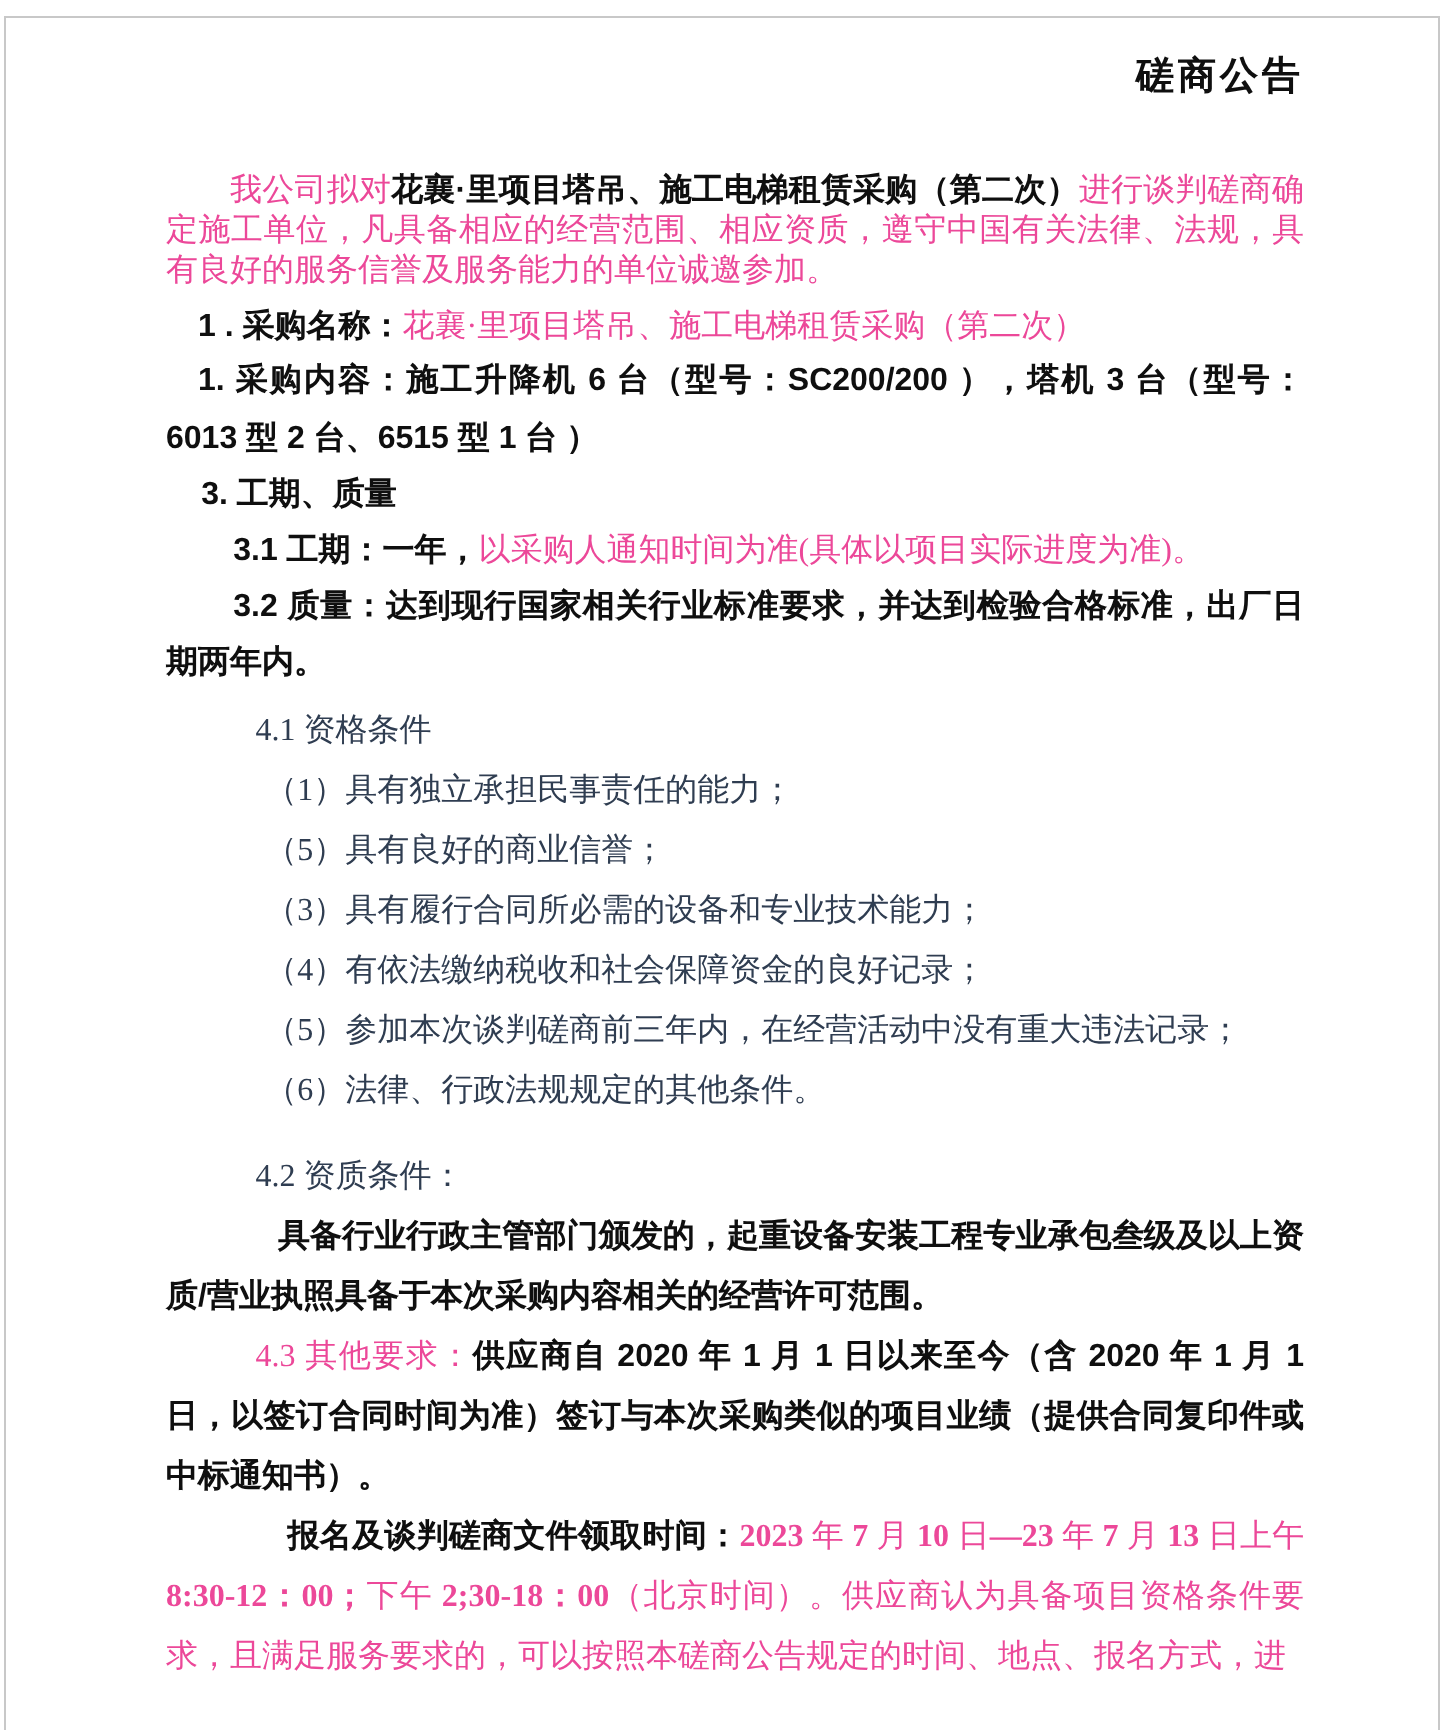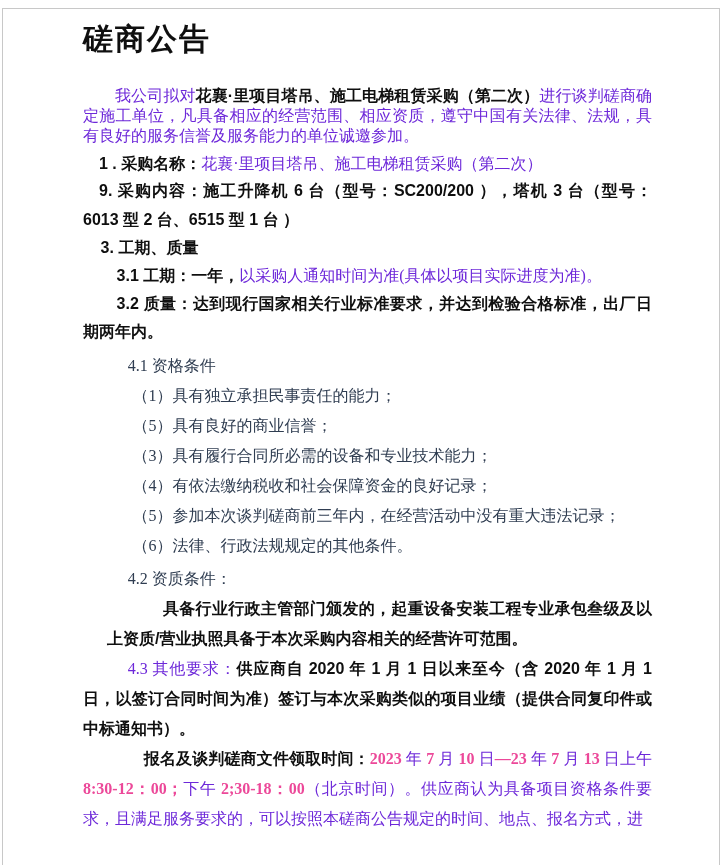--- a/index.html
+++ b/index.html
@@ -30,74 +30,74 @@
     border: 1px solid #c8c8c8;
     border-bottom: none;
     pointer-events: none;
   }
   .content {
     position: relative;
     padding: 14px 70px 0 83px;
     box-sizing: border-box;
   }
   .title {
-    font-size: 30px;
+    font-size: 19px;
     line-height: 34px;
     font-weight: 700;
     letter-spacing: 2px;
-    text-align: left;
+    text-align: right;
     color: #0f0f0f;
     margin: 8px 0 30px 0;
     font-family: "Liberation Serif", "DejaVu Serif", serif;
   }
   p { margin: 0; text-align: justify; }
   
   .b {
     font-weight: 700;
     color: #0f0f0f;
     font-family: "Liberation Sans", "DejaVu Sans", sans-serif;
   }
   
   .nb {
     font-weight: 700;
     color: #ec4899;
     font-family: "Liberation Serif", "DejaVu Serif", serif;
   }
-  .r { color: #6d28d9; }
+  .r { color: #ec4899; }
   .u {
     text-underline-offset: 3px;
     text-decoration-thickness: 1px;
   }
   .p-intro  { line-height: 20px; text-indent: 2em; margin-bottom: 6px; }
   .p-item1  { line-height: 24px; text-indent: 1em; margin-top: 6px; }
   .p-item2  { line-height: 29px; text-indent: 1em; }
   .p-h3     { line-height: 28px; text-indent: 1.1em; }
   .p-sub    { line-height: 28px; text-indent: 2.1em; }
   .p-h4     { line-height: 30px; text-indent: 1.8em; margin-top: 2px; }
   .p-sub4   { line-height: 31px; text-indent: 2.8em; margin-top: 4px; }
   .p-qual   { line-height: 30px; text-indent: 3.1em; }
-  .p-sub42  { line-height: 30px; text-indent: 2.8em; margin-top: 3px; }
-  .p-42body { line-height: 30px; text-indent: 3.5em; margin-left: 24px; }
+  .p-sub42  { line-height: 30px; text-indent: 2.8em; margin-top: 13px; }
+  .p-42body { line-height: 30px; text-indent: 3.5em; }
   .p-43     { line-height: 30px; text-indent: 2.8em; }
   .p-reg    { line-height: 30px; text-indent: 3.8em; }
 </style>
 </head>
 <body>
 
 <div class="page">
   <div class="frame"></div>
   <div class="content">
 
     <h1 class="title">磋商公告</h1>
 
     <p class="p-intro"><span class="r">我公司拟对</span><span class="b u">花襄·里项目塔吊、施工电梯租赁采购（第二次）</span><span class="r">进行谈判磋商确定施工单位，凡具备相应的经营范围、相应资质，遵守中国有关法律、法规，具有良好的服务信誉及服务能力的单位诚邀参加。</span></p>
 
     <p class="p-item1"><span class="b">1 . 采购名称：</span><span class="r u">花襄·里项目塔吊、施工电梯租赁采购（第二次）</span></p>
 
-    <p class="p-item2"><span class="b">9. 采购内容：</span><span class="b u">施工升降机 6 台（型号：SC200/200 ），塔机 3 台（型号：6013 型 2 台、6515 型 1 台 ）</span></p>
+    <p class="p-item2"><span class="b">1. 采购内容：</span><span class="b u">施工升降机 6 台（型号：SC200/200 ），塔机 3 台（型号：6013 型 2 台、6515 型 1 台 ）</span></p>
 
     <p class="p-h3 b">3. 工期、质量</p>
 
     <p class="p-sub"><span class="b">3.1 工期：</span><span class="b u">一年，</span><span class="r u">以采购人通知时间为准(具体以项目实际进度为准)。</span></p>
 
     <p class="p-sub"><span class="b">3.2 质量：</span><span class="b u">达到现行国家相关行业标准要求，并达到检验合格标准，出厂日期两年内。</span></p>
 
 
     <p class="p-sub4">4.1 资格条件</p>
 

